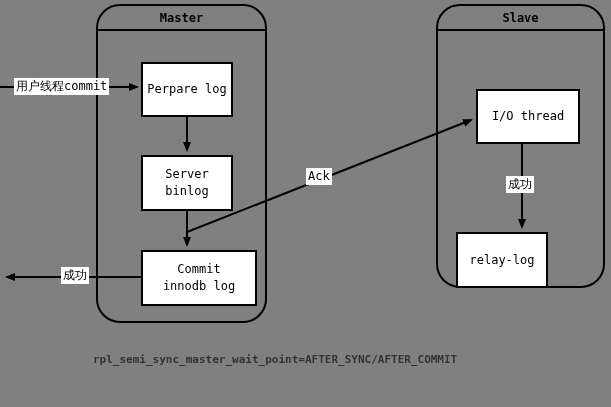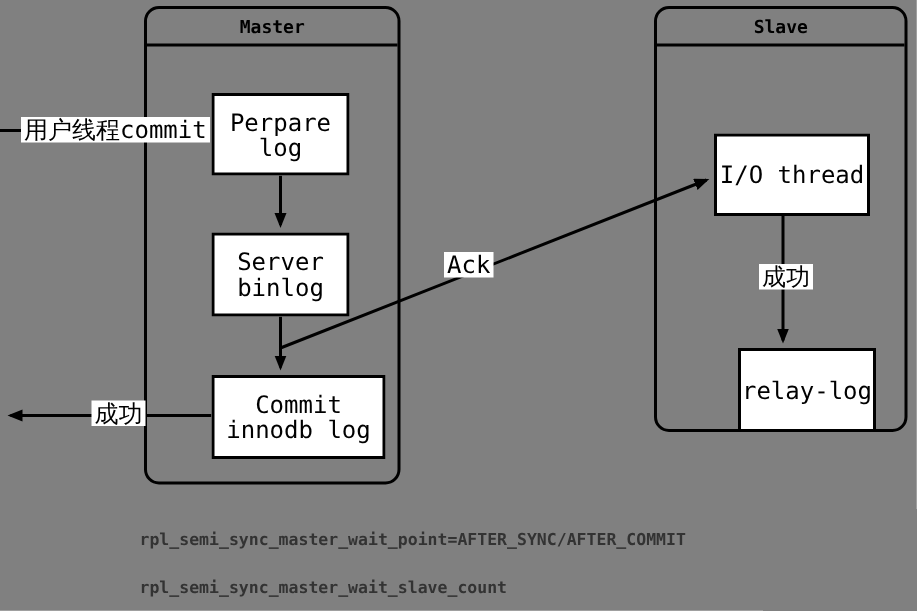--- a/index.html
+++ b/index.html
@@ -7,21 +7,21 @@
     position: relative;
     width: 611px;
     height: 407px;
     background: #808080;
     overflow: hidden;
     font-family: "DejaVu Sans Mono", monospace;
   }
   .container {
     position: absolute;
     border: 2px solid #000;
-    border-radius: 10px;
+    border-radius: 24px;
     box-sizing: border-box;
     z-index: 1;
   }
   .container-title {
     height: 25px;
     border-bottom: 2px solid #000;
     box-sizing: border-box;
     display: flex;
     align-items: center;
     justify-content: center;
@@ -42,45 +42,45 @@
 
   .node {
     position: absolute;
     background: #ffffff;
     border: 2px solid #000;
     box-sizing: border-box;
     display: flex;
     align-items: center;
     justify-content: center;
     text-align: center;
-    font-size: 16px;
+    font-size: 12px;
     line-height: 17px;
     color: #000;
     white-space: pre-line;
     z-index: 3;
   }
   #node-prepare-log       { left: 141px; top: 62px;  width: 92px; height: 55px; }
   #node-server-binlog     { left: 141px; top: 155px; width: 92px; height: 56px; }
   #node-commit-innodb-log { left: 141px; top: 250px; width: 116px; height: 56px; }
   #node-io-thread         { left: 476px; top: 89px;  width: 104px; height: 55px; }
-  #node-relay-log         { left: 492px; top: 232px; width: 92px; height: 56px; }
+  #node-relay-log         { left: 456px; top: 232px; width: 92px; height: 56px; }
 
   .edge-label {
     position: absolute;
     background: #ffffff;
     color: #000;
-    font-size: 16px;
+    font-size: 12px;
     line-height: 17px;
     padding: 0 2px;
     white-space: nowrap;
     z-index: 4;
   }
   #label-user-thread-commit { left: 14px;  top: 78px; }
   #label-success-left       { left: 61px;  top: 267px; }
-  #label-ack                { left: 296px; top: 168px; text-align: center; }
+  #label-ack                { left: 306px; top: 168px; text-align: center; }
   #label-success-right      { left: 506px; top: 176px; }
 
   .footer-line {
     position: absolute;
     left: 73px;
     font-weight: bold;
     font-size: 11px;
     color: #333333;
     white-space: nowrap;
     z-index: 3;
@@ -123,15 +123,14 @@
 innodb log</div>
   <div class="node" id="node-io-thread">I/O thread</div>
   <div class="node" id="node-relay-log">relay-log</div>
 
   <div class="edge-label" id="label-user-thread-commit">用户线程commit</div>
   <div class="edge-label" id="label-success-left">成功</div>
   <div class="edge-label" id="label-ack">Ack</div>
   <div class="edge-label" id="label-success-right">成功</div>
 
   <div class="footer-line" id="footer-line-1">rpl_semi_sync_master_wait_point=AFTER_SYNC/AFTER_COMMIT</div>
-  <div class="footer-line" id="footer-line-2">rpl_semi_sync_master_wait_slave_count</div>
 
 </div>
 
 </body></html>

